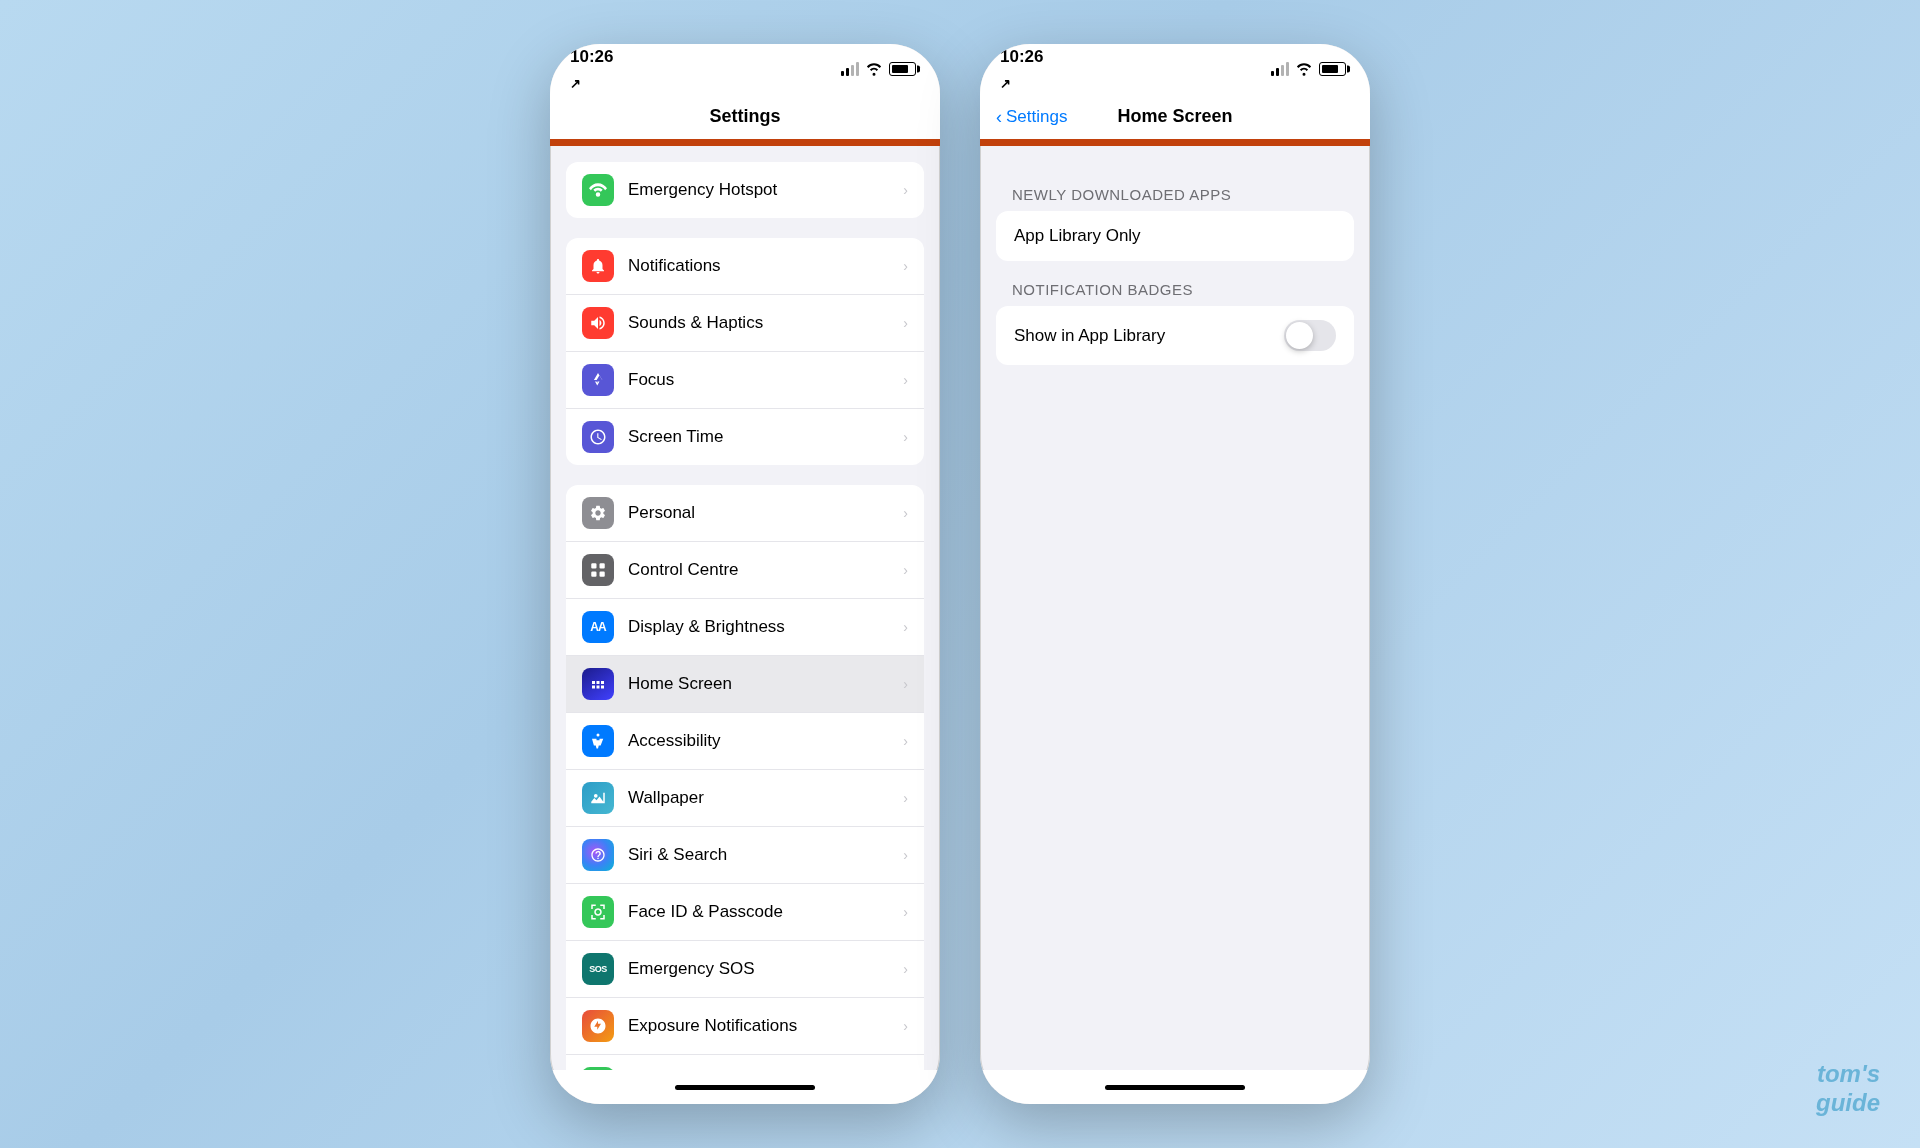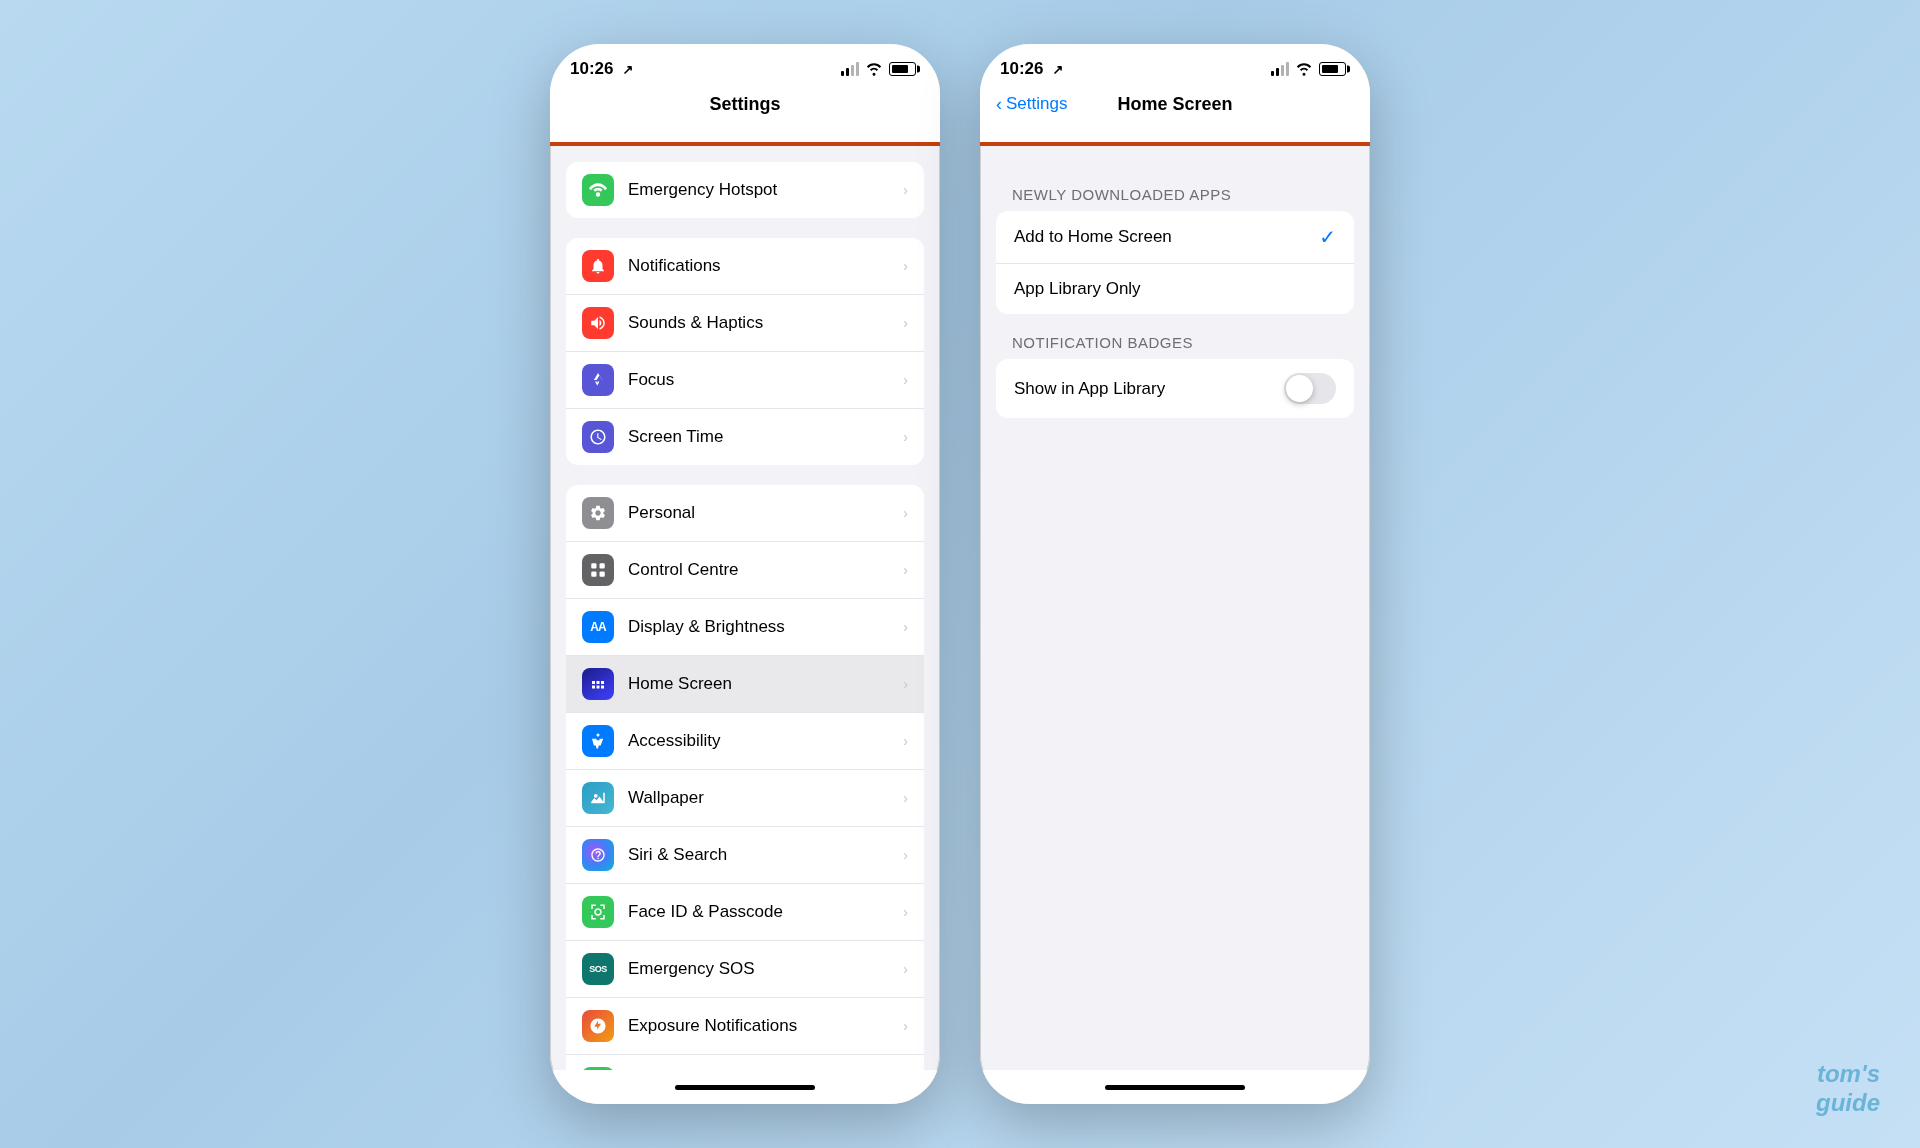--- a/index.html
+++ b/index.html
@@ -50,22 +50,23 @@
       justify-content: space-between;
       padding: 0 24px 0 20px;
       flex-shrink: 0;
     }
 
     .status-time {
       font-size: 17px;
       font-weight: 600;
       color: #000;
       display: flex;
-      align-items: center;
+      align-items: flex-start;
       gap: 9px;
+      flex-direction: column;
     }
 
     .status-icons {
       display: flex;
       align-items: center;
       gap: 6px;
     }
 
     .signal-bars {
       display: flex;
@@ -109,22 +110,23 @@
       height: 100%;
       width: 75%;
       border-radius: 1px;
     }
 
     
     .nav-bar {
       background: white;
       height: 52px;
       display: flex;
+      align-items: center;
       justify-content: center;
-      border-bottom: 4px solid #c2410c;
+      border-bottom: 7px solid #c2410c;
       flex-shrink: 0;
       position: relative;
     }
 
     .nav-title {
       font-size: 18px;
       font-weight: 700;
       color: #000;
     }
 
@@ -535,24 +537,20 @@
     </div>
     <span class="nav-title">Home Screen</span>
   </div>
 
   <div class="scroll-content">
 
     <div style="margin-top: 24px;">
       <div class="section-label">NEWLY DOWNLOADED APPS</div>
       <div class="detail-group">
 
-        <div class="detail-item">
-          <span class="detail-label">Add to Home Screen</span>
-          <span class="checkmark">✓</span>
-        </div>
 
         <div class="detail-item">
           <span class="detail-label">App Library Only</span>
         </div>
       </div>
     </div>
 
     <div style="margin-top: 4px;">
       <div class="section-label">NOTIFICATION BADGES</div>
       <div class="detail-group">

